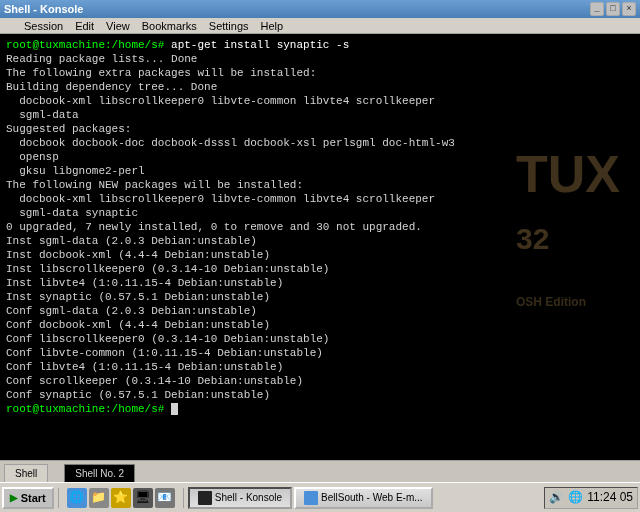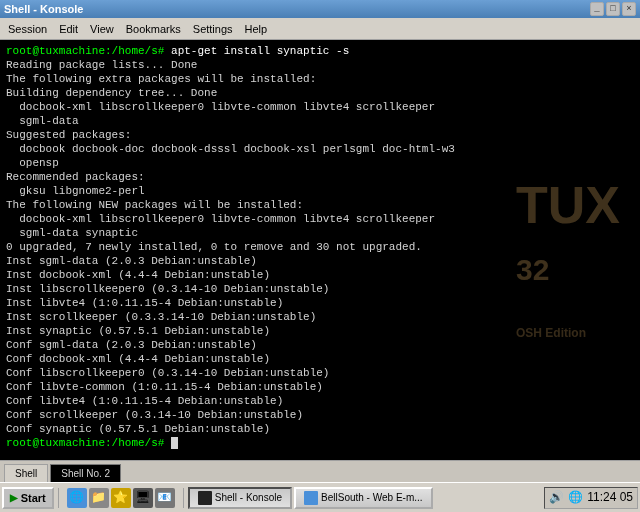--- a/index.html
+++ b/index.html
@@ -44,24 +44,24 @@
       align-items: center;
       justify-content: center;
       font-size: 9px;
       cursor: pointer;
       color: #333;
     }
 
     
     #menu-bar {
       background: #d4d0c8;
-      height: 22px;
-      display: flex;
-      align-items: center;
-      padding: 0 2px;
+      height: 16px;
+      display: flex;
+      align-items: center;
+      padding: 0 18px;
       flex-shrink: 0;
       border-bottom: 1px solid #a0a0a0;
     }
     .menu-item {
       padding: 1px 6px;
       font-size: 11px;
       font-family: Arial, sans-serif;
       color: #000;
       cursor: pointer;
     }
@@ -81,21 +81,21 @@
       font-size: 11px;
     }
     .prompt { color: #00ff00; }
     .cmd { color: #ffffff; }
     .output { color: #d3d3d3; }
 
     
     #watermark {
       position: absolute;
       right: 20px;
-      top: 137px;
+      top: 112px;
       color: rgba(180, 140, 80, 0.35);
       font-size: 52px;
       font-weight: bold;
       font-family: Arial, sans-serif;
       line-height: 1.1;
       pointer-events: none;
     }
 
     
     #taskbar {
@@ -205,21 +205,21 @@
       background: #d4d0c8;
       border: 1px solid #a0a0a0;
       border-bottom: none;
       padding: 2px 10px;
       font-size: 10px;
       font-family: Arial, sans-serif;
       cursor: pointer;
       height: 18px;
       display: flex;
       align-items: center;
-      margin-right: 2px;
+      margin-right: 16px;
     }
     .tab.active {
       background: #000;
       color: #d3d3d3;
       border-color: #777;
     }
     .cursor {
       display: inline-block;
       width: 7px;
       height: 12px;
@@ -261,31 +261,29 @@
 
   <div class="terminal-line"><span class="prompt">root@tuxmachine:/home/s#</span><span class="cmd"> apt-get install synaptic -s</span></div>
   <div class="terminal-line output">Reading package lists... Done</div>
   <div class="terminal-line output">The following extra packages will be installed:</div>
   <div class="terminal-line output">Building dependency tree... Done</div>
   <div class="terminal-line output">  docbook-xml libscrollkeeper0 libvte-common libvte4 scrollkeeper</div>
   <div class="terminal-line output">  sgml-data</div>
   <div class="terminal-line output">Suggested packages:</div>
   <div class="terminal-line output">  docbook docbook-doc docbook-dsssl docbook-xsl perlsgml doc-html-w3</div>
   <div class="terminal-line output">  opensp</div>
-  <div class="terminal-line output">Recommended packages:</div>
   <div class="terminal-line output">  gksu libgnome2-perl</div>
   <div class="terminal-line output">The following NEW packages will be installed:</div>
   <div class="terminal-line output">  docbook-xml libscrollkeeper0 libvte-common libvte4 scrollkeeper</div>
   <div class="terminal-line output">  sgml-data synaptic</div>
   <div class="terminal-line output">0 upgraded, 7 newly installed, 0 to remove and 30 not upgraded.</div>
   <div class="terminal-line output">Inst sgml-data (2.0.3 Debian:unstable)</div>
   <div class="terminal-line output">Inst docbook-xml (4.4-4 Debian:unstable)</div>
   <div class="terminal-line output">Inst libscrollkeeper0 (0.3.14-10 Debian:unstable)</div>
   <div class="terminal-line output">Inst libvte4 (1:0.11.15-4 Debian:unstable)</div>
-  <div class="terminal-line output">Inst scrollkeeper (0.3.3.14-10 Debian:unstable)</div>
   <div class="terminal-line output">Inst synaptic (0.57.5.1 Debian:unstable)</div>
   <div class="terminal-line output">Conf sgml-data (2.0.3 Debian:unstable)</div>
   <div class="terminal-line output">Conf docbook-xml (4.4-4 Debian:unstable)</div>
   <div class="terminal-line output">Conf libscrollkeeper0 (0.3.14-10 Debian:unstable)</div>
   <div class="terminal-line output">Conf libvte-common (1:0.11.15-4 Debian:unstable)</div>
   <div class="terminal-line output">Conf libvte4 (1:0.11.15-4 Debian:unstable)</div>
   <div class="terminal-line output">Conf scrollkeeper (0.3.14-10 Debian:unstable)</div>
   <div class="terminal-line output">Conf synaptic (0.57.5.1 Debian:unstable)</div>
   <div class="terminal-line"><span class="prompt">root@tuxmachine:/home/s#</span><span class="cmd"> </span><span class="cursor"></span></div>
 </div>

